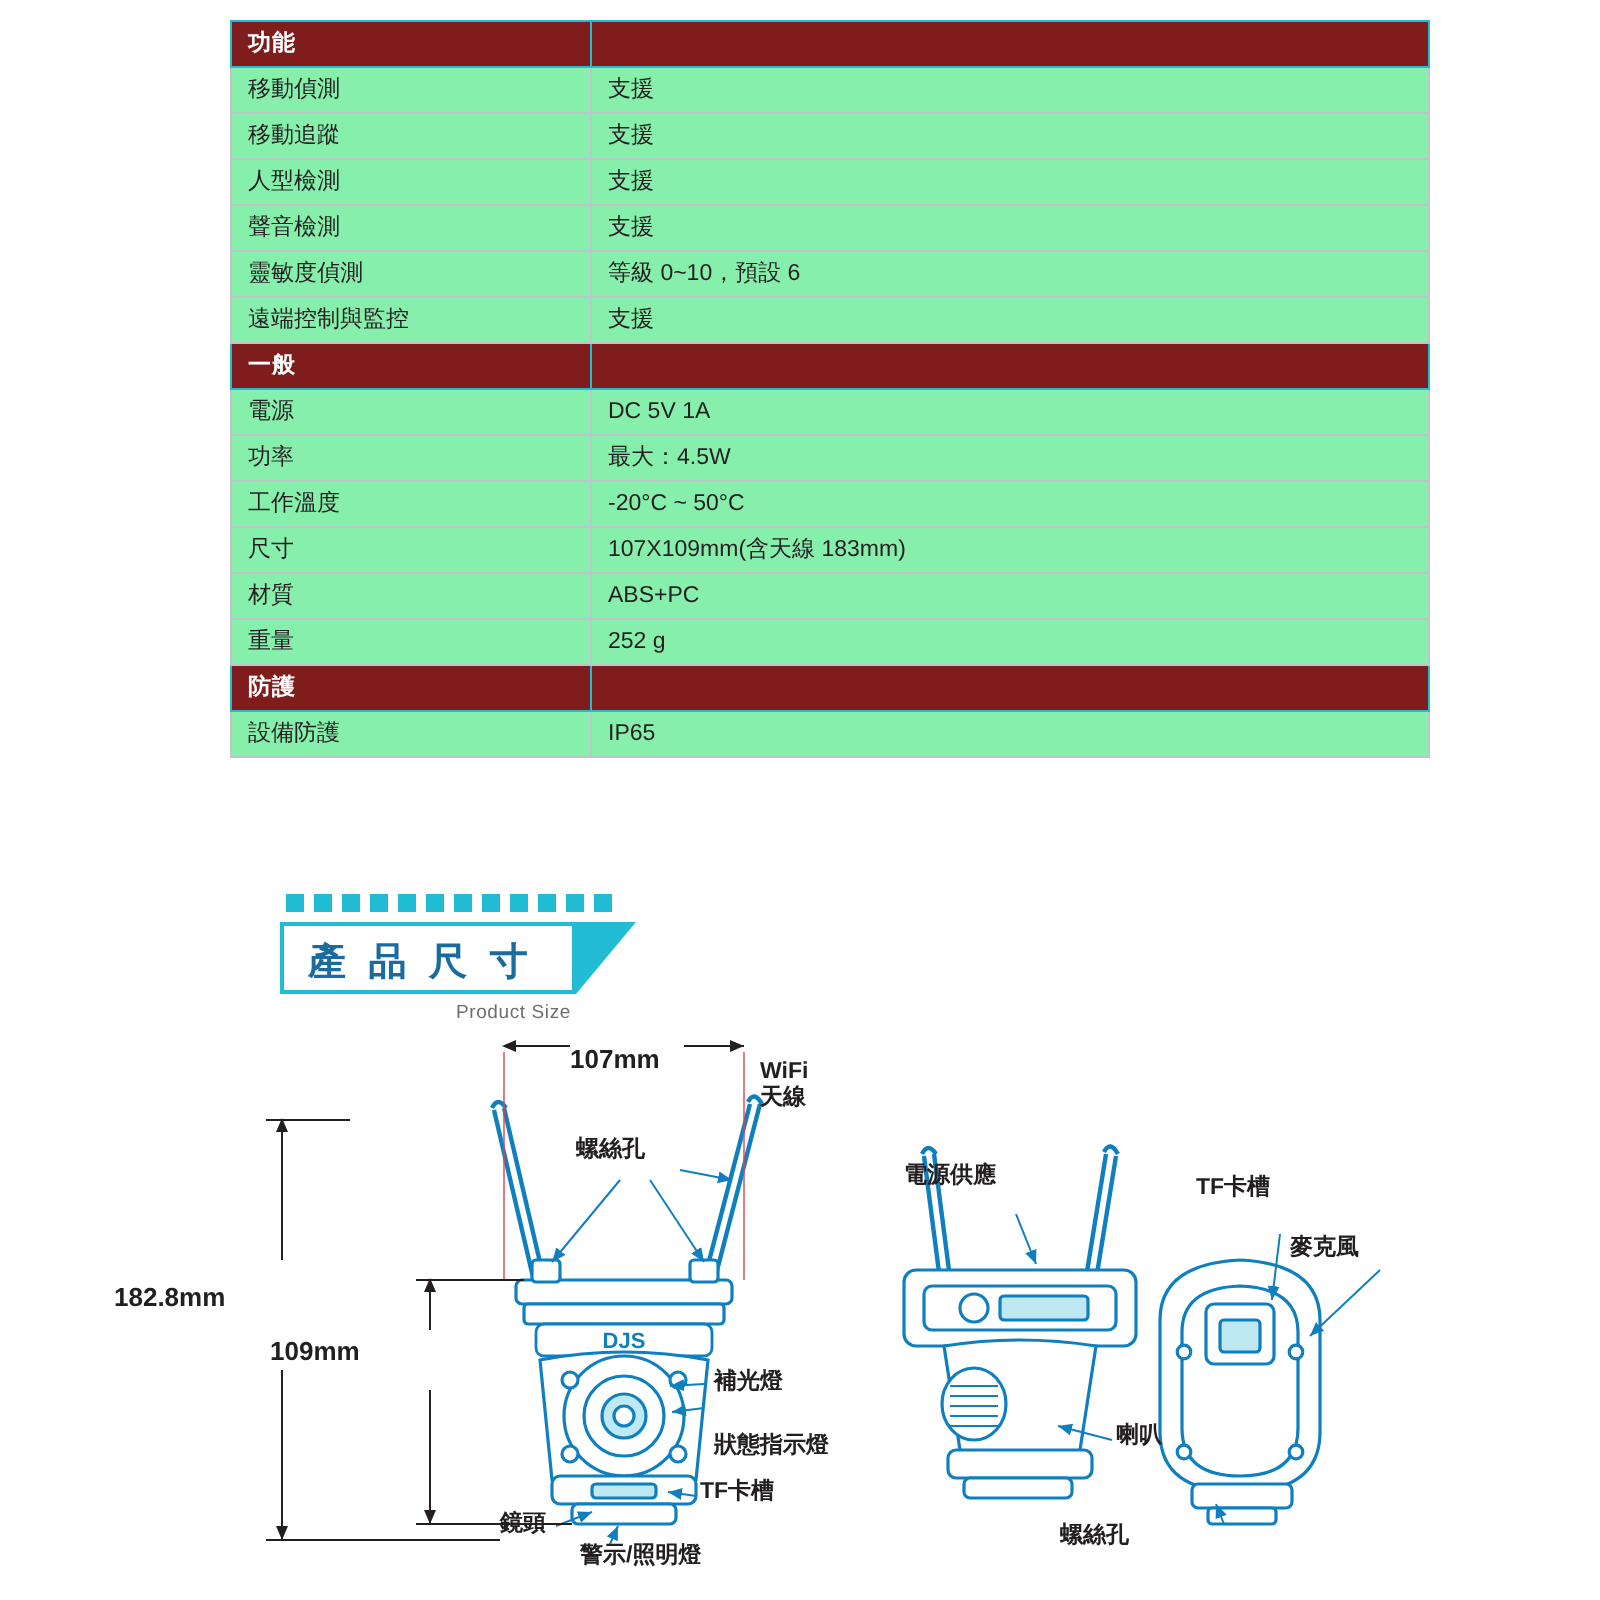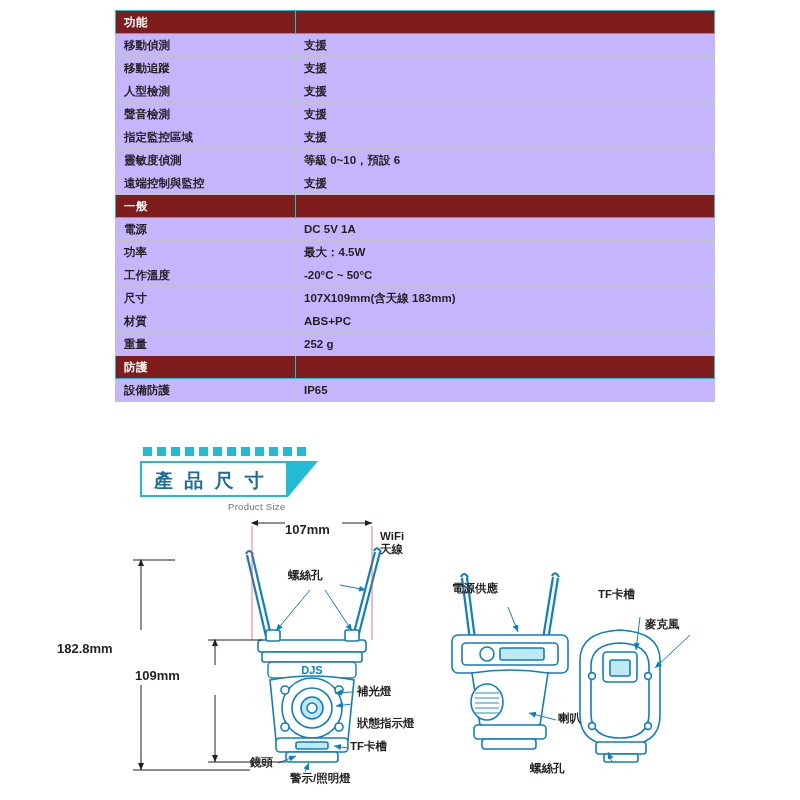--- a/index.html
+++ b/index.html
@@ -25,22 +25,21 @@
     border-collapse: collapse;
     font-size: 11.5px;
     table-layout: fixed;
   }
   .spec-table td {
     border: 1px solid #bfc4c8;
     padding: 4px 6px 4px 8px;
     height: 14px;
     line-height: 14px;
     vertical-align: middle;
-    background: #c4b5fd;
-    font-weight: bold;
+    background: #86efac;
   }
   .spec-table td.col-label { width: 165px; }
   .spec-table tr.section td {
     background: #7f1d1d;
     color: #ffffff;
     font-weight: bold;
     border: 1px solid #21bcd4;
     letter-spacing: 0.5px;
   }
   .spec-table tr.section td.col-label { }
@@ -144,24 +143,20 @@
       <tr>
         <td class="col-label">移動追蹤</td>
         <td class="col-value">支援</td>
       </tr>
       <tr>
         <td class="col-label">人型檢測</td>
         <td class="col-value">支援</td>
       </tr>
       <tr>
         <td class="col-label">聲音檢測</td>
-        <td class="col-value">支援</td>
-      </tr>
-      <tr>
-        <td class="col-label">指定監控區域</td>
         <td class="col-value">支援</td>
       </tr>
       <tr>
         <td class="col-label">靈敏度偵測</td>
         <td class="col-value">等級 0~10，預設 6</td>
       </tr>
       <tr>
         <td class="col-label">遠端控制與監控</td>
         <td class="col-value">支援</td>
       </tr>

